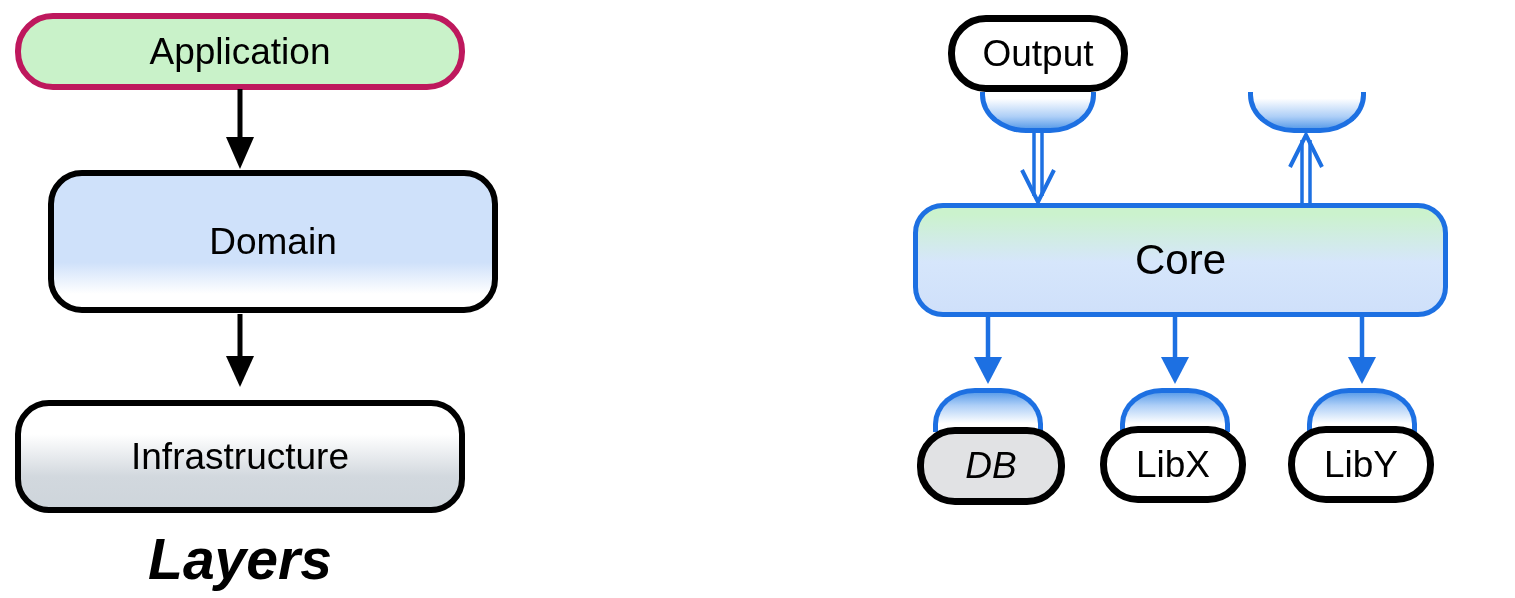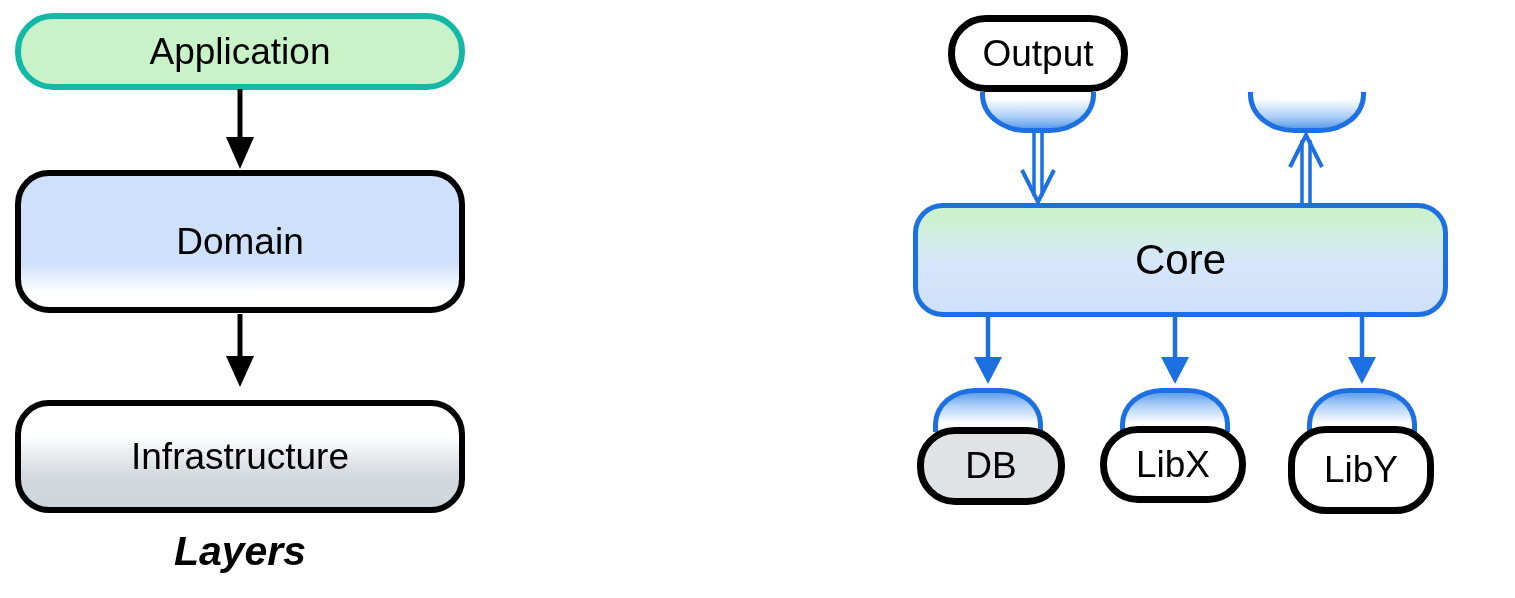--- a/index.html
+++ b/index.html
@@ -14,60 +14,60 @@
   .node{
     position:absolute;
     box-sizing:border-box;
     display:flex;align-items:center;justify-content:center;
     font-size:37px;
     color:#000;
     white-space:nowrap;
   }
   
   .black-node{
-    border:6px solid #14b8a6;
+    border:6px solid #be185d;
     border-radius:38px;
     justify-content:center;
   }
   .app-box{left:15px;top:13px;width:450px;height:77px;background:#c9f2c9;}
   .domain-box{
     left:15px;top:170px;width:450px;height:143px;
     background:linear-gradient(180deg,#cfe1fa 0%,#cfe1fa 66%,#ffffff 90%,#ffffff 100%);
     border-radius:34px;
   }
   .infra-box{
     left:15px;top:400px;width:450px;height:113px;
     background:linear-gradient(180deg,#ffffff 0%,#ffffff 28%,#d2d8de 70%,#ced5db 100%);
     border-radius:34px;
   }
   .diagram-title{
     position:absolute;
     font-weight:bold;font-style:italic;
     text-align:center;
     line-height:1;
   }
-  .layers-title{left:0px;top:531px;width:480px;font-size:41px;font-style:italic;}
+  .layers-title{left:0px;top:531px;width:480px;font-size:57px;font-style:italic;}
   .hex-title{left:820px;top:523px;width:640px;font-size:51px;}
   
   .blue-black-node{
     border:7px solid #000;
     border-radius:38px;
     background:#ffffff;
   }
   .input-box{left:948px;top:15px;width:180px;height:77px;}
   .output-box{left:1214px;top:13px;width:185px;height:79px;}
   .core-box{
     left:913px;top:203px;width:535px;height:114px;
     border:5px solid #1d70e2;border-radius:30px;
     background:linear-gradient(180deg,#cbf2cd 6%,#d6e6fb 52%,#cfe0fa 100%);
     font-size:42px;
   }
-  .db-box{left:917px;top:427px;width:148px;height:78px;background:#e1e2e4;}
+  .db-box{left:917px;top:427px;width:148px;height:78px;background:#e1e2e4;font-style:italic;}
   .libx-box{left:1100px;top:426px;width:146px;height:77px;}
-  .liby-box{left:1288px;top:426px;width:146px;height:88px;}
+  .liby-box{left:1288px;top:426px;width:146px;height:77px;}
   
   .cup{
     position:absolute;box-sizing:border-box;
   }
   .cup-down{ 
     border:5px solid #1d70e2;border-top:none;
     border-radius:0 0 46px 46px / 0 0 38px 38px;
     background:linear-gradient(180deg,#ffffff 18%,#aecff7 68%,#5e9fea 100%);
   }
   .input-cup{left:980px;top:92px;width:116px;height:41px;}
@@ -89,21 +89,21 @@
 
   <div class="node black-node app-box">
     <span>Application</span>
   </div>
 
   <svg class="arrow" style="left:219px;top:89px;" width="42" height="82" viewBox="0 0 42 82">
     <line x1="21" y1="0" x2="21" y2="50" stroke="#000" stroke-width="5"></line>
     <polygon points="7,48 35,48 21,80" fill="#000"></polygon>
   </svg>
 
-  <div class="node domain-box" style="border:6px solid #000;">
+  <div class="node domain-box" style="border:6px solid #000;margin-left:33px;">
     <span>Domain</span>
   </div>
 
   <svg class="arrow" style="left:219px;top:314px;" width="42" height="75" viewBox="0 0 42 75">
     <line x1="21" y1="0" x2="21" y2="44" stroke="#000" stroke-width="5"></line>
     <polygon points="7,42 35,42 21,73" fill="#000"></polygon>
   </svg>
 
   <div class="node infra-box" style="border:6px solid #000;">
     <span>Infrastructure</span>

